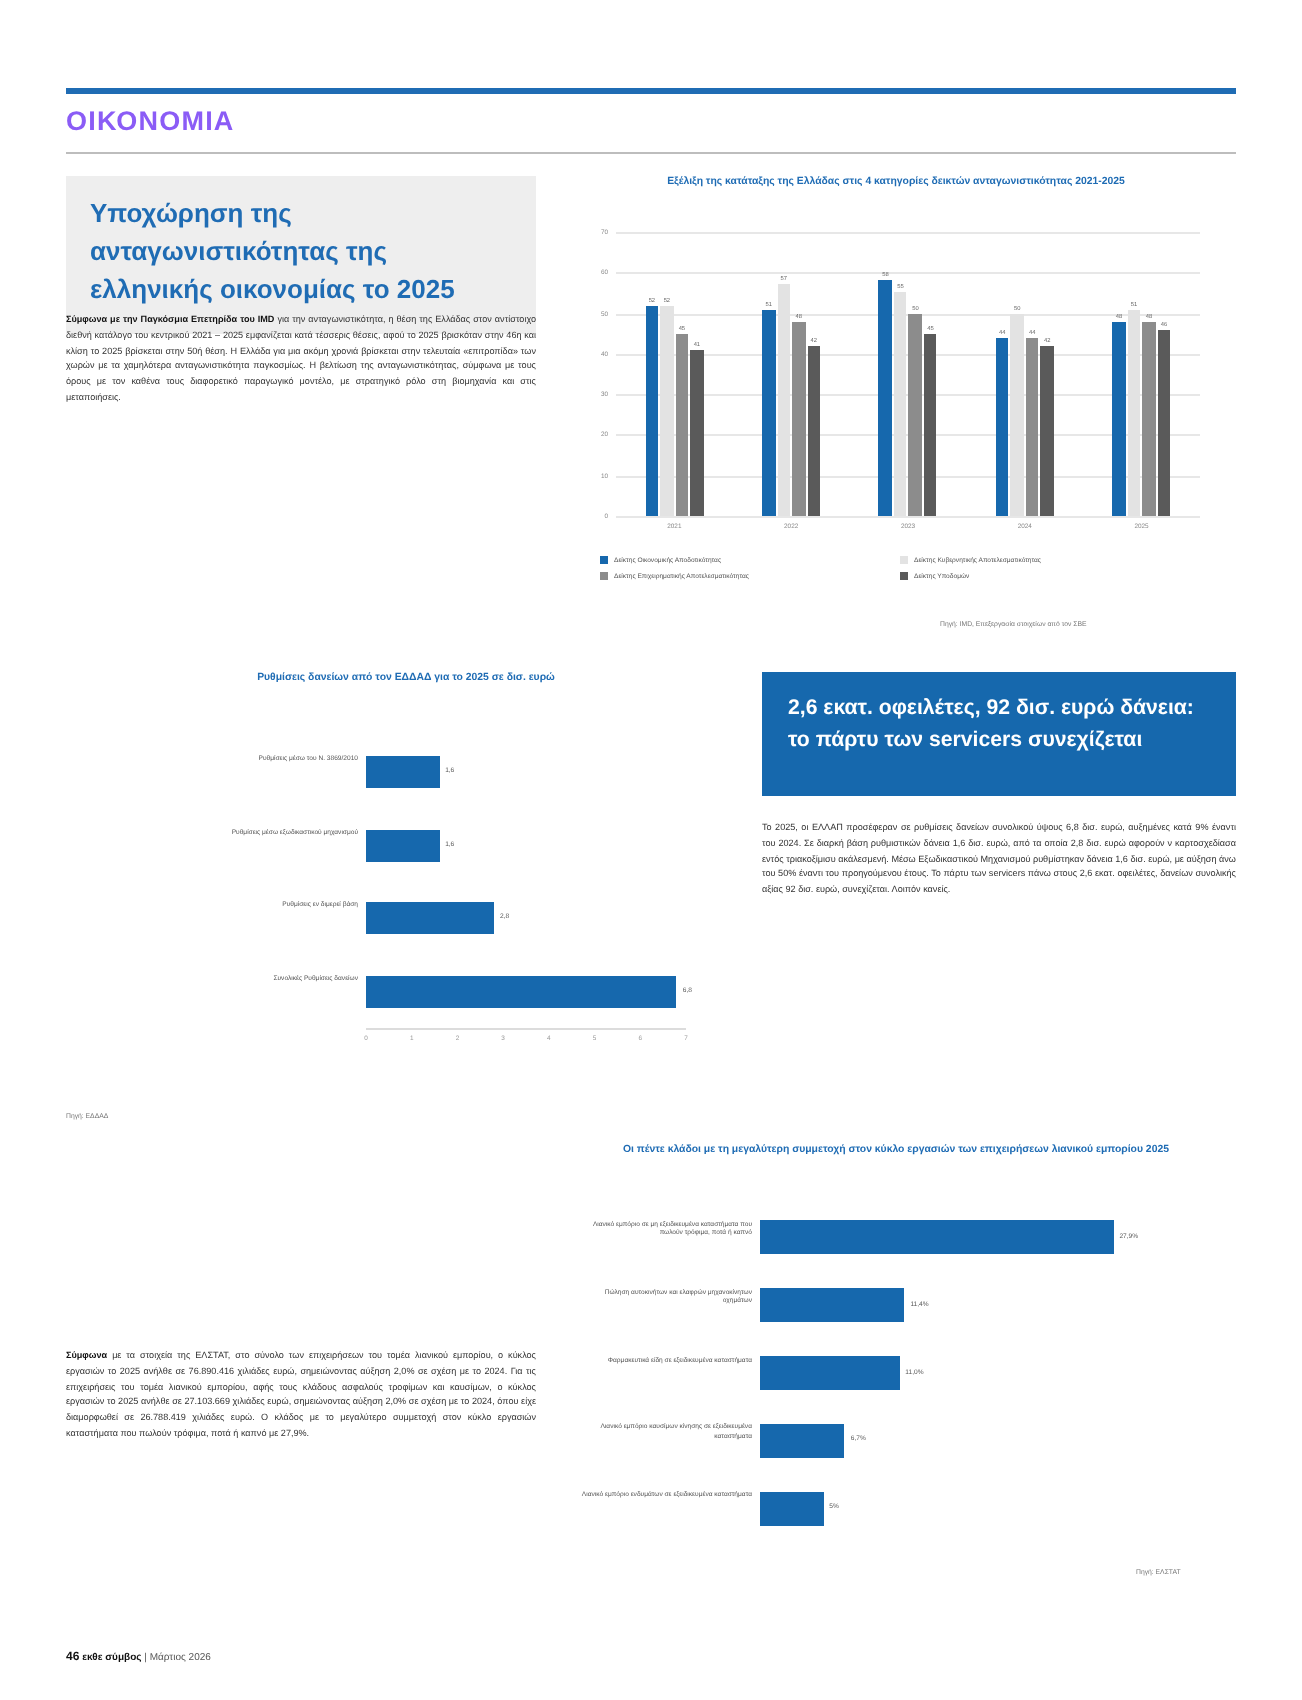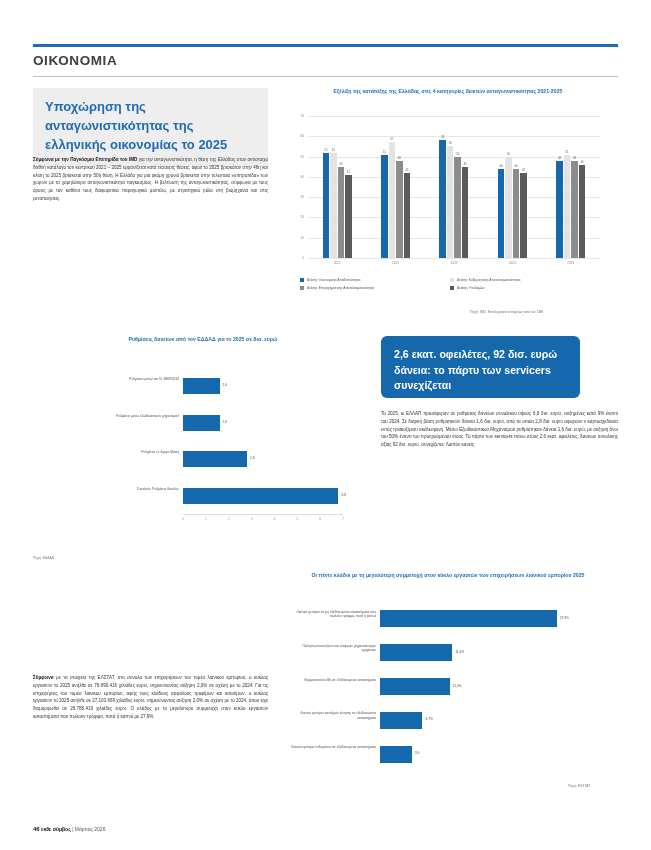--- a/index.html
+++ b/index.html
@@ -17,21 +17,21 @@
   }
 
   
   .section-rule-top {
     position: absolute; left: 33px; top: 44px;
     width: 585px; height: 3px; background: #1f6cb4;
   }
   .section-title {
     position: absolute; left: 33px; top: 53px;
     font-size: 13.5px; font-weight: bold; letter-spacing: 0.6px;
-    color: #404040;
+    color: #8b5cf6;
   }
   .section-rule-bottom {
     position: absolute; left: 33px; top: 76px;
     width: 585px; height: 1px; background: #bdbdbd;
   }
 
   
   .headline-box {
     position: absolute;
     background: #eeeeee;
@@ -274,21 +274,21 @@
         <div class="hxlabel" style="left: 195.714px; top: 149px;">2</div>
         <div class="hxlabel" style="left: 218.571px; top: 149px;">3</div>
         <div class="hxlabel" style="left: 241.429px; top: 149px;">4</div>
         <div class="hxlabel" style="left: 264.286px; top: 149px;">5</div>
         <div class="hxlabel" style="left: 287.143px; top: 149px;">6</div>
         <div class="hxlabel" style="left: 310px; top: 149px;">7</div>
       </div>
   </div>
   <div class="src-note" style="left:33px; top:556px;">Πηγή: ΕΔΔΑΔ</div>
 
-  <div class="callout" style="left:381px; top:336px; width:199px; height:62px;border-radius:6px;">
+  <div class="callout" style="left:381px; top:336px; width:237px; height:62px;">
     <div class="hl">2,6 εκατ. οφειλέτες, 92 δισ. ευρώ δάνεια: το πάρτυ των servicers συνεχίζεται</div>
   </div>
   <div class="body-text" style="left:381px; top:410px; width:237px; height:140px;">Το 2025, οι ΕΛΛΑΠ προσέφεραν σε ρυθμίσεις δανείων συνολικού ύψους 6,8 δισ. ευρώ, αυξημένες κατά 9% έναντι του 2024. Σε διαρκή βάση ρυθμιστικών δάνεια 1,6 δισ. ευρώ, από τα οποία 2,8 δισ. ευρώ αφορούν ν καρτοσχεδίασα εντός τριακοξίμισυ ακάλεσμενή. Μέσω Εξωδικαστικού Μηχανισμού ρυθμίστηκαν δάνεια 1,6 δισ. ευρώ, με αύξηση άνω του 50% έναντι του προηγούμενου έτους. Το πάρτυ των servicers πάνω στους 2,6 εκατ. οφειλέτες, δανείων συνολικής αξίας 92 δισ. ευρώ, συνεχίζεται. Λοιπόν κανείς.</div>
 
 
   <div class="body-text" style="left:33px; top:674px; width:235px; height:135px;">
     <b>Σύμφωνα</b>
     <span>με τα στοιχεία της ΕΛΣΤΑΤ, στο σύνολο των επιχειρήσεων του τομέα λιανικού εμπορίου, ο κύκλος εργασιών το 2025 ανήλθε σε 76.890.416 χιλιάδες ευρώ, σημειώνοντας αύξηση 2,0% σε σχέση με το 2024. Για τις επιχειρήσεις του τομέα λιανικού εμπορίου, αφής τους κλάδους ασφαλούς τροφίμων και καυσίμων, ο κύκλος εργασιών το 2025 ανήλθε σε 27.103.669 χιλιάδες ευρώ, σημειώνοντας αύξηση 2,0% σε σχέση με το 2024, όπου είχε διαμορφωθεί σε 26.788.419 χιλιάδες ευρώ. Ο κλάδος με το μεγαλύτερο συμμετοχή στον κύκλο εργασιών καταστήματα που πωλούν τρόφιμα, ποτά ή καπνό με 27,9%.</span>
   </div>
 

